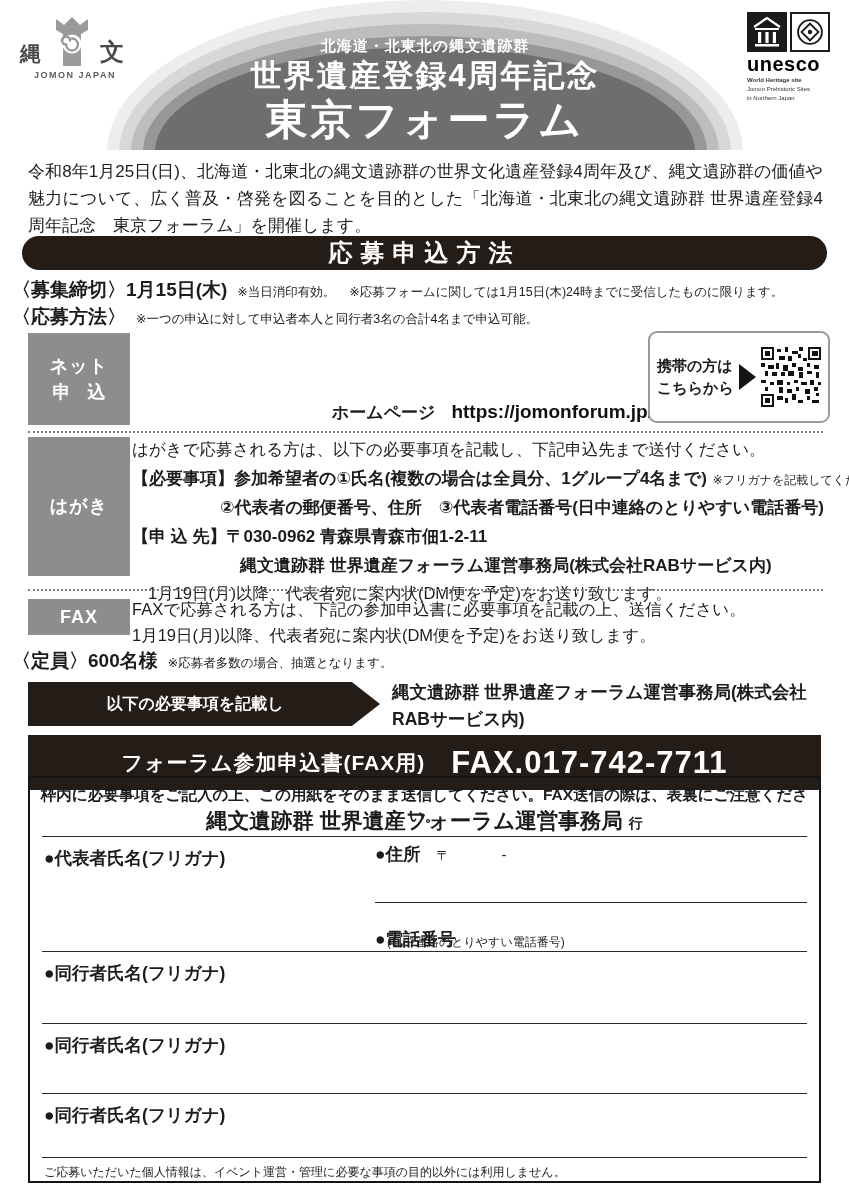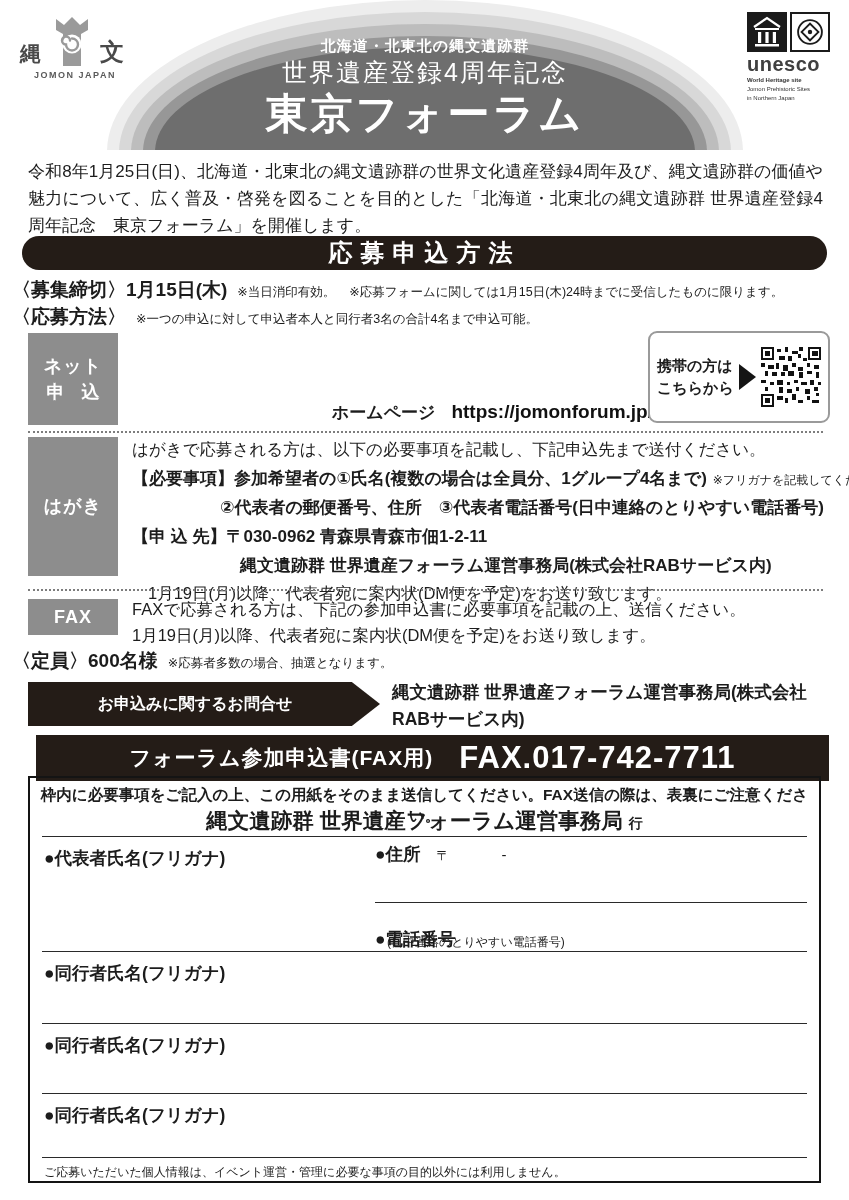--- a/index.html
+++ b/index.html
@@ -3,50 +3,50 @@
 <meta charset="utf-8">
 <style>
   html,body{margin:0;padding:0;background:#ffffff;}
   .page{position:relative;width:849px;height:1200px;background:#fff;overflow:hidden;
         font-family:"Liberation Sans","DejaVu Sans",sans-serif;color:#1c1c1c;}
   .abs{position:absolute;}
   
   .arc-wrap{top:0;left:0;width:849px;height:150px;}
   .arc-title{top:38px;left:175px;width:500px;text-align:center;color:#fff;line-height:1;}
   .arc-title .t1{font-size:15px;font-weight:bold;letter-spacing:1px;}
-  .arc-title .t2{font-size:25px;font-weight:normal;letter-spacing:2px;margin-top:7px;}
+  .arc-title .t2{font-size:31px;font-weight:bold;letter-spacing:2px;margin-top:7px;}
   .arc-title .t3{font-size:42px;font-weight:bold;letter-spacing:3px;margin-top:8px;}
   .jomon{top:14px;left:16px;width:118px;height:72px;}
   .jomon .kanji{position:absolute;font-size:21px;font-weight:bold;color:#4a4a4a;top:26px;}
   .jomon .k-l{left:4px;} .jomon .k-r{right:10px;font-size:24px;top:22px;}
   .jomon .cap{position:absolute;top:56px;left:0;width:100%;text-align:center;
               font-size:9px;font-weight:bold;letter-spacing:1.5px;color:#5a5a5a;}
   .jomon svg{position:absolute;left:30px;top:0;}
   .unesco{top:12px;right:14px;width:88px;text-align:left;}
   .unesco .squares{display:flex;gap:3px;}
   .usq{width:40px;height:40px;box-sizing:border-box;}
   .usq.black{background:#1b1b1b;}
   .usq.white{background:#fff;border:2px solid #1b1b1b;display:flex;align-items:center;justify-content:center;}
-  .unesco .uname{font-size:20px;font-weight:bold;color:#404040;letter-spacing:.5px;margin-top:2px;line-height:1;}
+  .unesco .uname{font-size:20px;font-weight:bold;color:#000000;letter-spacing:.5px;margin-top:2px;line-height:1;}
   .unesco .usub{font-size:6px;color:#333;line-height:1.5;margin-top:2px;}
   .unesco .usub .s1{font-weight:bold;}
   
   .intro{top:158px;left:28px;width:795px;font-size:17px;line-height:1.6;text-align:justify;}
   
   .banner{top:236px;left:22px;width:805px;height:34px;background:#241c17;border-radius:17px;
           color:#fff;display:flex;align-items:center;justify-content:center;
           font-size:24px;font-weight:bold;letter-spacing:8px;}
   
   .infoline{left:12px;display:flex;align-items:baseline;white-space:nowrap;}
   .infoline .lab{font-size:19px;font-weight:bold;}
   .infoline .val{font-size:19px;font-weight:bold;}
   .infoline .note{font-size:12.5px;margin-left:10px;}
   .infoline .note2{font-size:12.5px;margin-left:14px;}
   
-  .gbox{left:28px;width:90px;background:#8d8d8d;color:#fff;font-weight:bold;
+  .gbox{left:28px;width:102px;background:#8d8d8d;color:#fff;font-weight:bold;
         display:flex;flex-direction:column;align-items:center;justify-content:center;
         font-size:18px;line-height:1.45;letter-spacing:1px;}
   .gbox .sp{letter-spacing:6px;margin-right:-6px;}
   .sec-text{left:132px;font-size:16.5px;line-height:1.6;}
   .homepage{top:401px;left:138px;width:515px;text-align:right;white-space:nowrap;}
   .homepage .hl{font-size:17px;font-weight:bold;margin-right:16px;}
   .homepage .hu{font-size:19px;font-weight:bold;color:#111;text-decoration:none;}
   
   .qrbox{top:331px;left:648px;width:182px;height:92px;border:2px solid #9a9a9a;border-radius:9px;
          box-sizing:border-box;display:flex;align-items:center;padding:0 7px;gap:5px;background:#fff;}
@@ -64,22 +64,22 @@
   
   .cap-line{top:648px;}
   
   .c-arrow{top:682px;left:28px;width:352px;height:44px;background:#241c17;color:#fff;
            display:flex;align-items:center;justify-content:center;font-size:16px;font-weight:bold;
            clip-path:polygon(0 0,92% 0,100% 50%,92% 100%,0 100%);padding-right:18px;box-sizing:border-box;}
   .c-text{top:679px;left:392px;width:440px;line-height:1.55;}
   .c-text .c1{font-size:17.5px;font-weight:bold;}
   .c-text .c2{font-size:15.5px;}
   
-  .faxbar{top:735px;left:28px;width:793px;height:46px;background:#241c17;color:#fff;
-          display:flex;align-items:center;justify-content:center;gap:26px;margin-left:8px;}
+  .faxbar{top:735px;left:28px;width:793px;height:55px;background:#241c17;color:#fff;
+          display:flex;align-items:center;justify-content:center;gap:26px;}
   .faxbar .ft{font-size:21px;font-weight:bold;letter-spacing:1px;}
   .faxbar .fn{font-size:31px;font-weight:bold;letter-spacing:1px;}
   
   .formbox{top:776px;left:28px;width:793px;height:407px;border:2.5px solid #141414;box-sizing:border-box;}
   .formbox .fi{position:absolute;top:7px;left:0;width:100%;text-align:center;font-size:15.5px;font-weight:bold;}
   .formbox .fa{position:absolute;top:28px;left:0;width:100%;text-align:center;font-size:21.5px;font-weight:bold;}
   .formbox .fa .gyo{font-size:14px;font-weight:bold;margin-left:6px;}
   .hline{position:absolute;left:12px;right:12px;border-top:1.5px solid #2a2a2a;}
   .hline.part{left:345px;}
   .flabel{position:absolute;font-size:17.5px;font-weight:bold;white-space:nowrap;}
@@ -260,21 +260,21 @@
     <div>FAXで応募される方は、下記の参加申込書に必要事項を記載の上、送信ください。</div>
     <div>1月19日(月)以降、代表者宛に案内状(DM便を予定)をお送り致します。</div>
   </div>
 
   <div class="abs infoline cap-line">
     <span class="lab">〈定員〉</span>
     <span class="val">600名様</span>
     <span class="note">※応募者多数の場合、抽選となります。</span>
   </div>
 
-  <div class="abs c-arrow">お申込みに関するお問合せ</div>
+  <div class="abs c-arrow">以下の必要事項を記載し</div>
   <div class="abs c-text">
     <div class="c1">縄文遺跡群 世界遺産フォーラム運営事務局(株式会社RABサービス内)</div>
     <div class="c2">〒030-0962 青森県青森市佃1-2-11 TEL.017-743-8686(平日10:00〜16:00)</div>
   </div>
 
   <div class="abs faxbar">
     <span class="ft">フォーラム参加申込書(FAX用)</span>
     <span class="fn">FAX.017-742-7711</span>
   </div>
 

